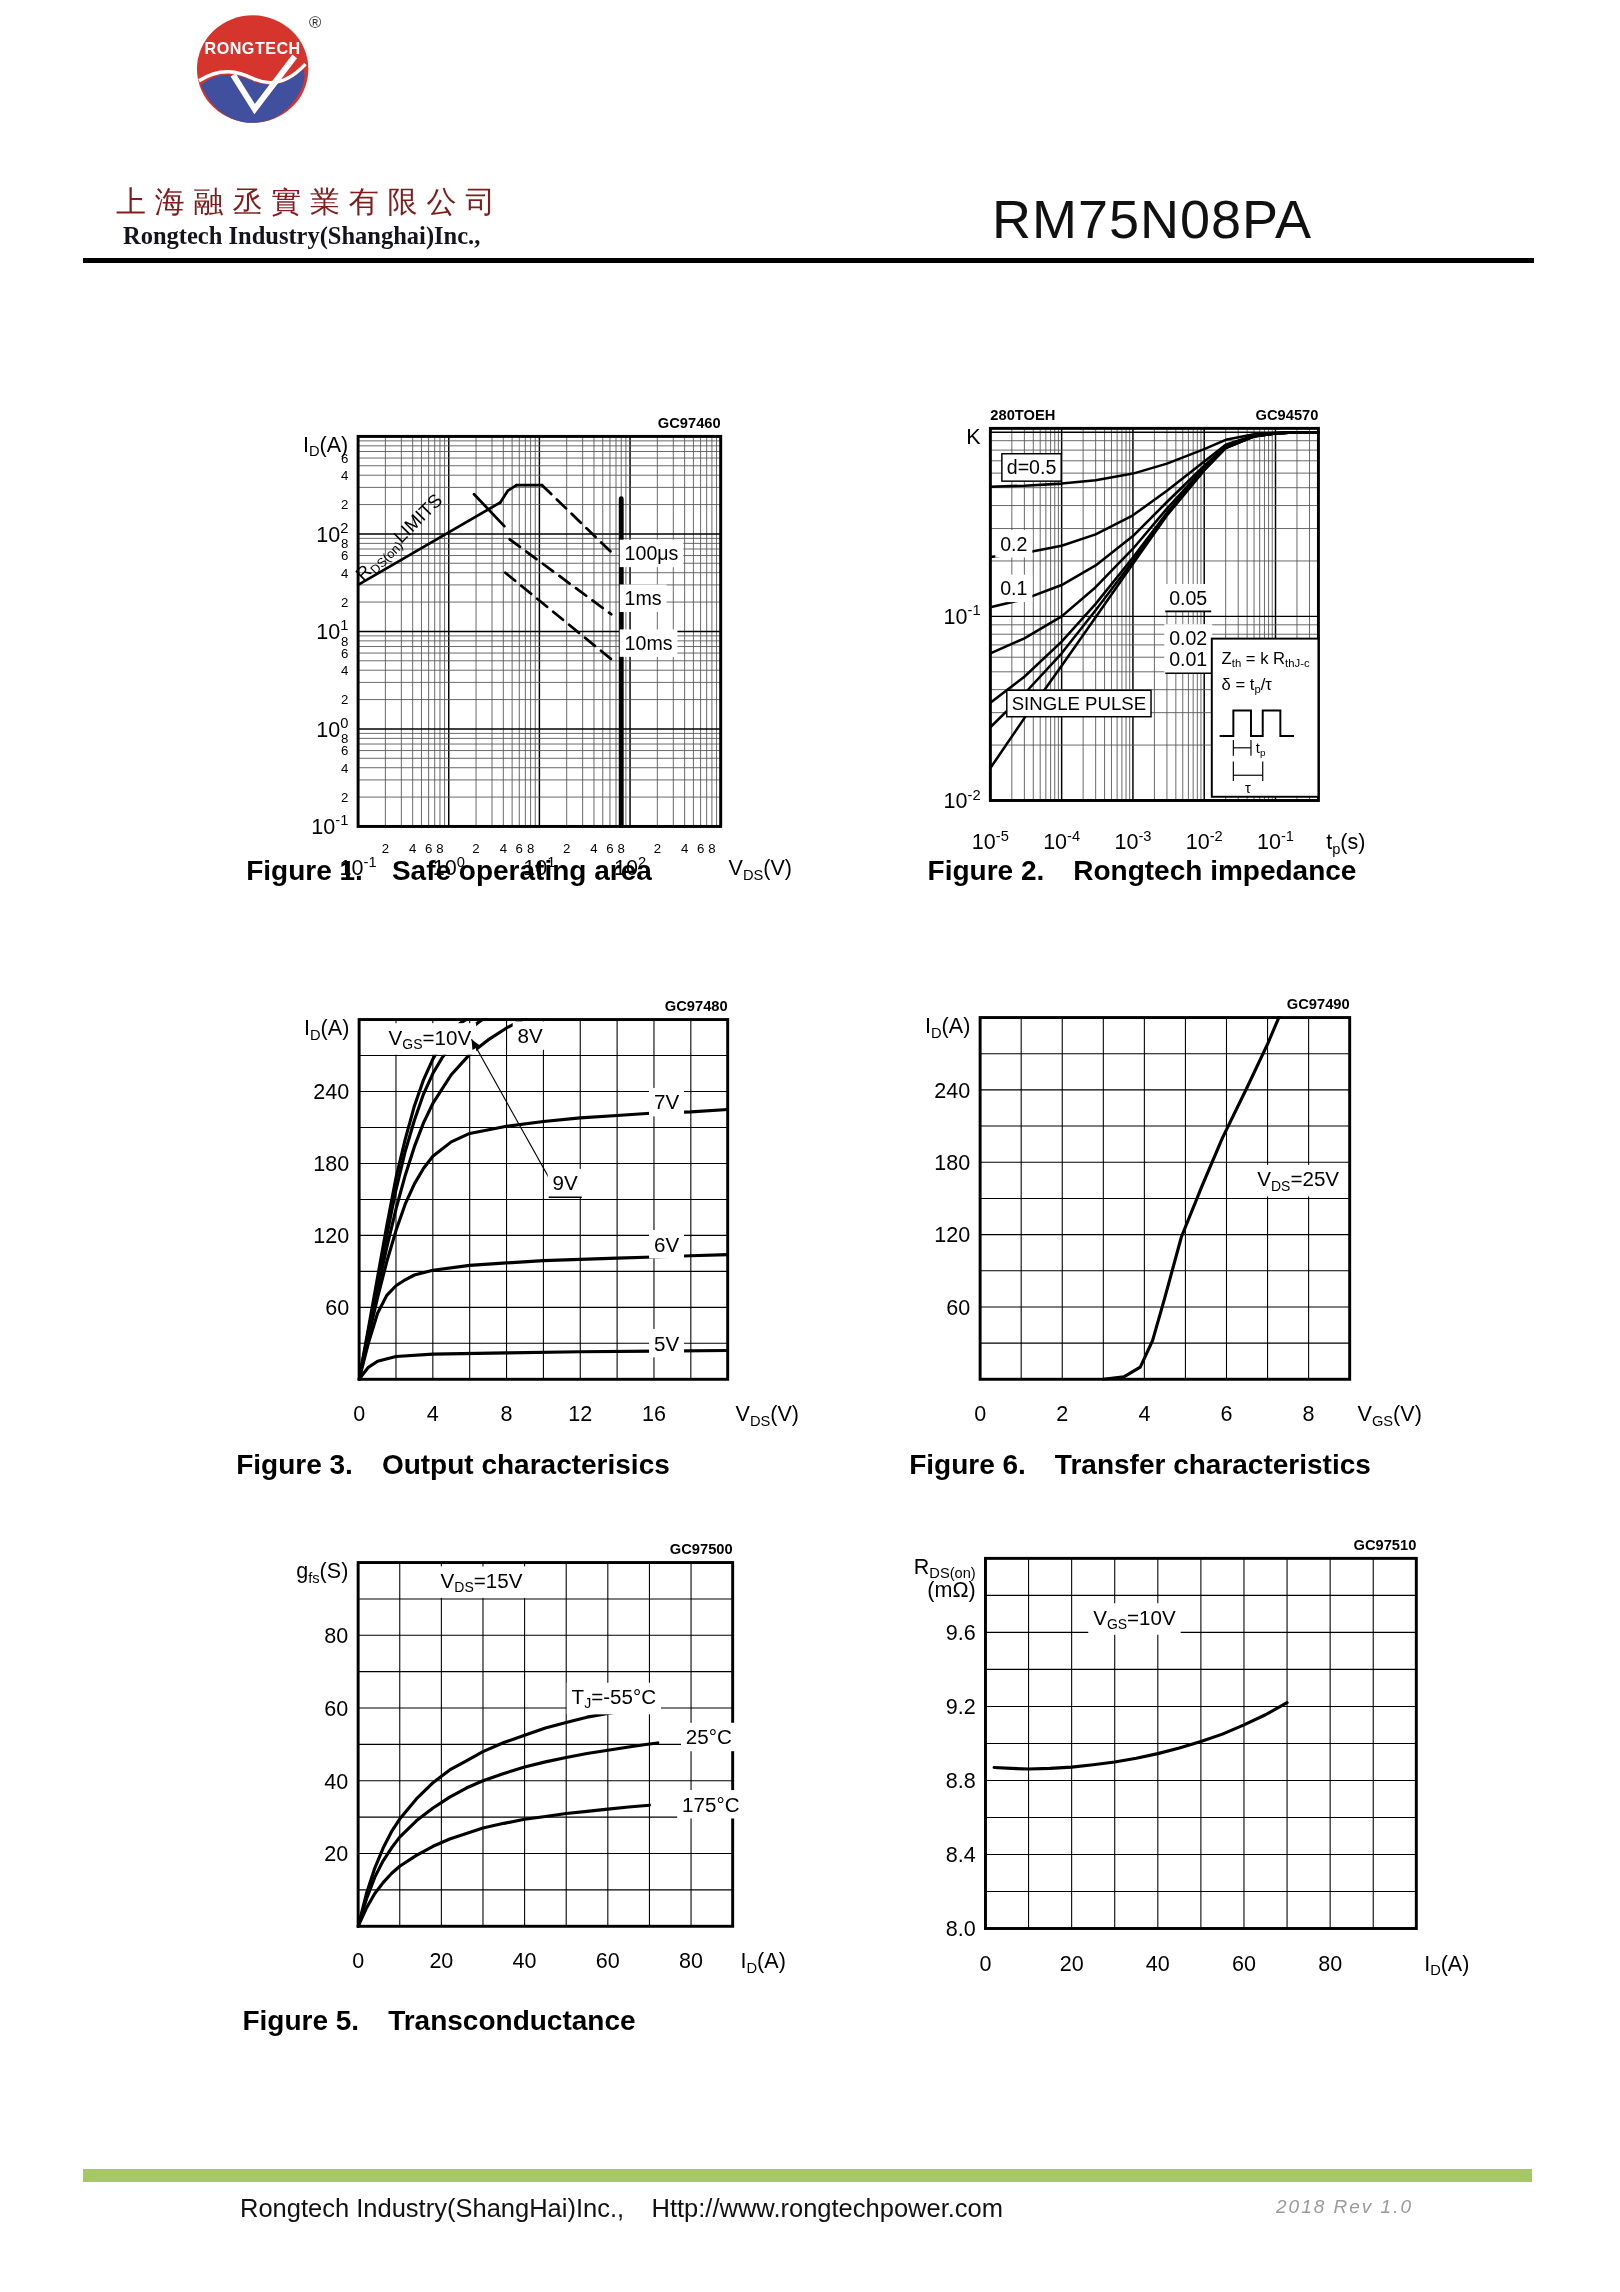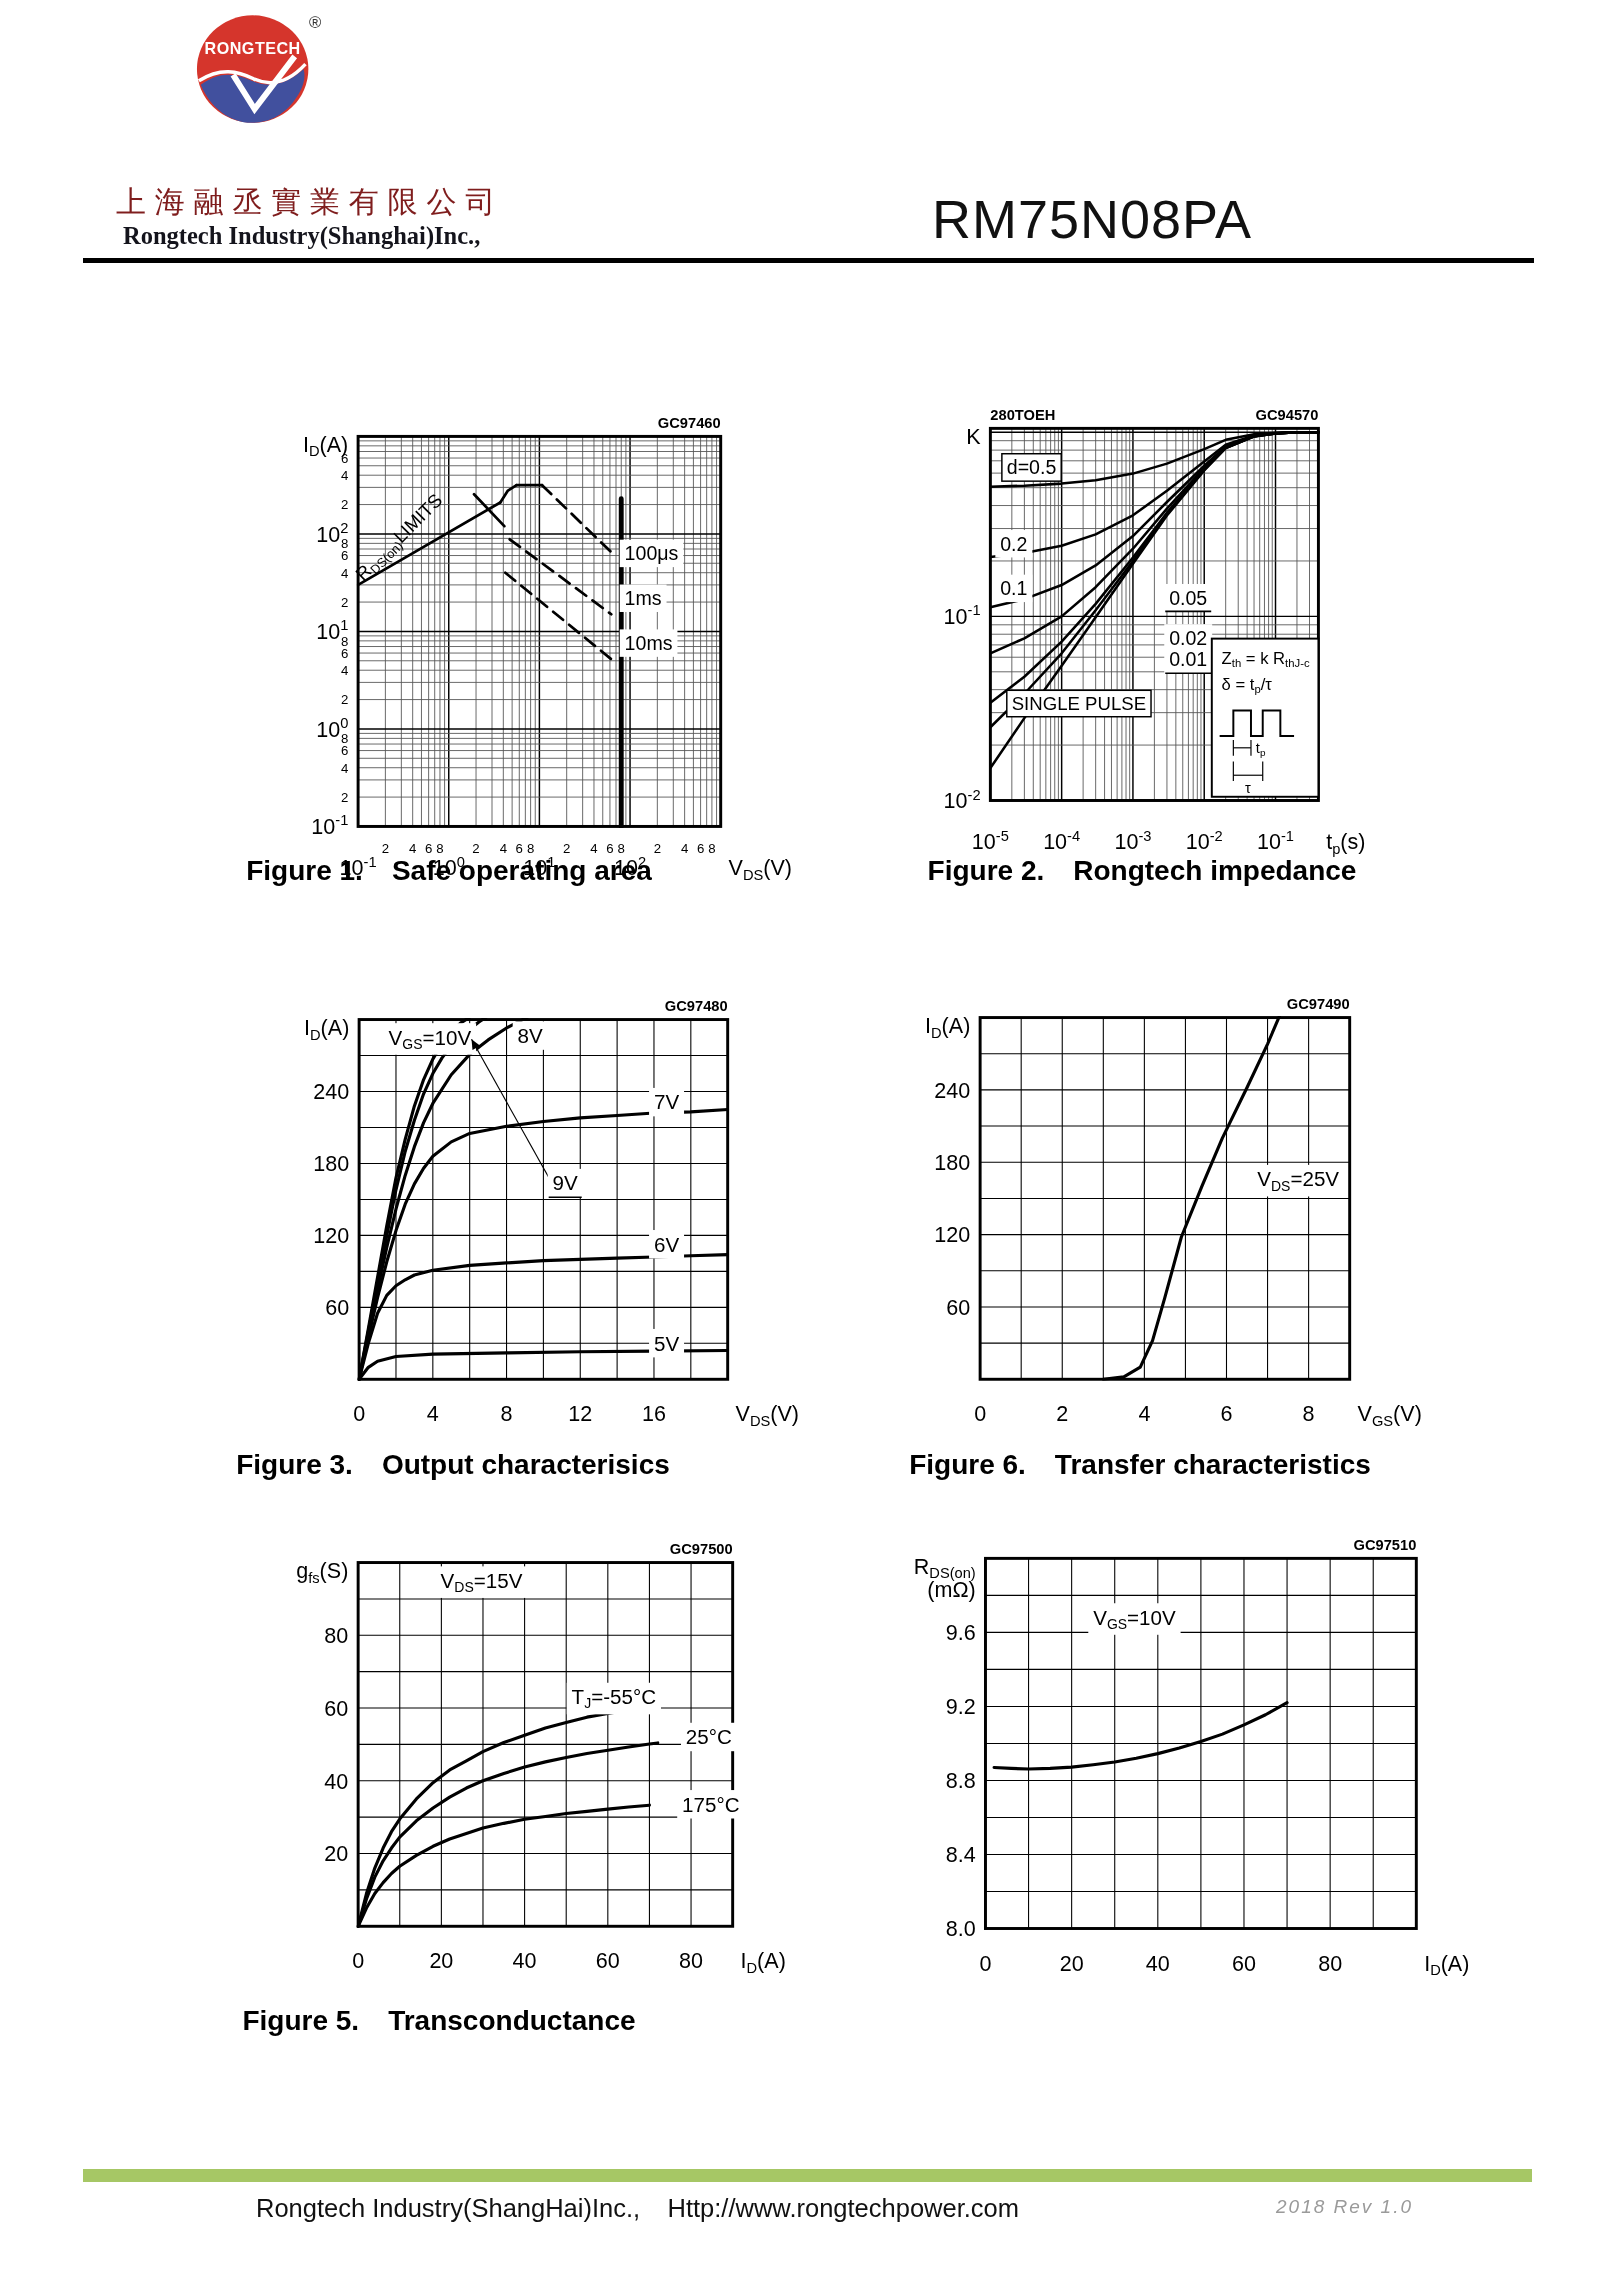--- a/index.html
+++ b/index.html
@@ -2,29 +2,29 @@
 <html><head>
 <meta charset="utf-8">
 <style>
   html,body{margin:0;padding:0;background:#e8e8e8;}
   .page{position:relative;width:1620px;height:2293px;background:#ffffff;margin:0 auto;
         font-family:"Liberation Sans",sans-serif;color:#000;overflow:hidden;}
   
   .logo-wrap{position:absolute;left:194px;top:11.8px;width:131px;height:120px;}
   .brand-cn{position:absolute;left:116px;top:182px;font-size:30px;letter-spacing:8.8px;color:#7f1d1d;font-weight:500;white-space:nowrap;}
   .brand-en{position:absolute;left:123px;top:222px;font-family:"Liberation Serif",serif;font-weight:bold;font-size:24.5px;color:#14141c;white-space:nowrap;}
-  .part-number{position:absolute;left:932px;top:188px;width:392px;font-size:54px;color:#111;letter-spacing:1px;}
+  .part-number{position:absolute;left:956px;top:188px;width:392px;text-align:center;font-size:54px;color:#111;letter-spacing:1px;}
   .header-rule{position:absolute;left:83px;top:258px;width:1451px;height:4.9px;background:#000;}
   
   .chart{position:absolute;}
   .caption{position:absolute;transform:translateX(-50%);white-space:nowrap;font-weight:bold;font-size:28px;color:#000;}
   .cap-gap{display:inline-block;width:29px;}
   
   .footer-bar{position:absolute;left:83px;top:2169px;width:1449px;height:12.7px;}
-  .footer-line{position:absolute;left:256px;top:2194px;font-size:25.5px;color:#111;white-space:nowrap;text-align:center;}
+  .footer-line{position:absolute;left:240px;top:2194px;font-size:25.5px;color:#111;white-space:nowrap;text-align:center;}
   .footer-line .gap{display:inline-block;width:27.4px;}
   .footer-rev{position:absolute;left:1276px;top:2196px;font-size:19px;font-style:italic;color:#9a9a9a;letter-spacing:2px;white-space:nowrap;}
   svg text{font-family:"Liberation Sans",sans-serif;}
 </style>
 </head>
 <body>
 
 <div class="page">
 
   <div class="logo-wrap">

